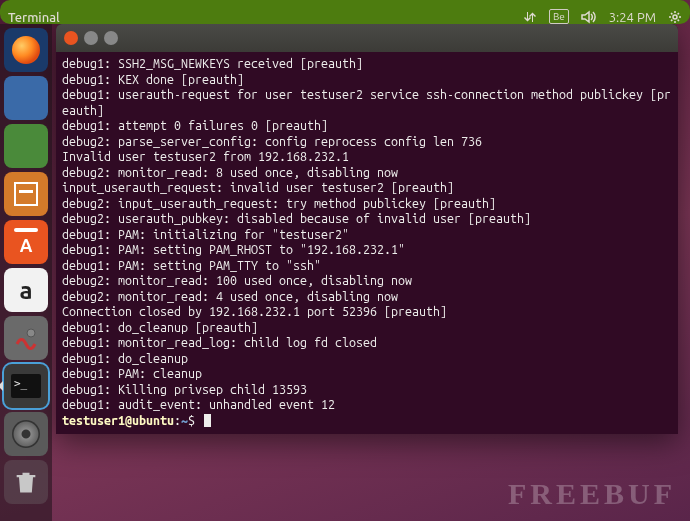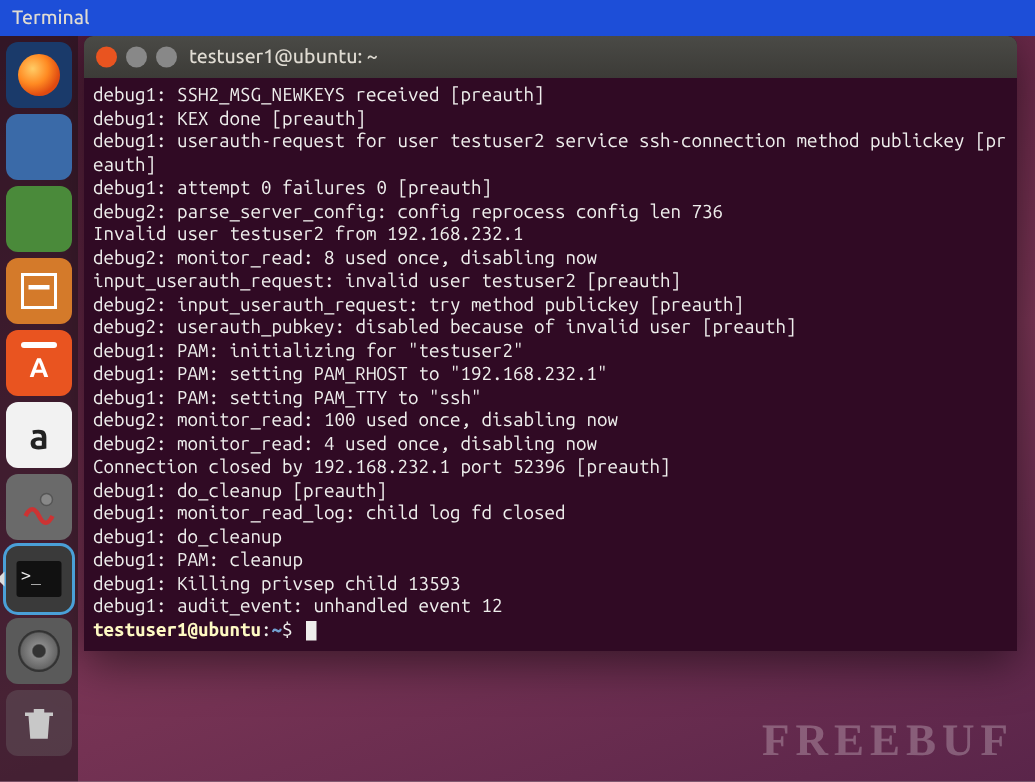--- a/index.html
+++ b/index.html
@@ -3,23 +3,23 @@
 <meta charset="utf-8">
 <style>
 * { margin: 0; padding: 0; box-sizing: border-box; }
 body {
   width: 690px; height: 521px;
   font-family: "Ubuntu", "DejaVu Sans", sans-serif;
   background: linear-gradient(160deg, #4a1a33 0%, #6b2a4a 40%, #7a3555 60%, #5a254a 100%);
   overflow: hidden; position: relative;
 }
 .topbar {
-  height: 24px; background: #1d4ed8; color: #dfdbd2;
-  display: flex; align-items: center; padding: 0 8px;
-  font-size: 13px; position: relative; z-index: 5;
+  height: 24px; background: #4d7c0f; color: #dfdbd2;
+  display: flex; align-items: flex-end; padding: 0 8px;
+  font-size: 13px; position: relative; z-index: 5; border-radius: 10px;
 }
 .topbar-title { font-weight: 500; }
 .topbar-right { margin-left: auto; display: flex; gap: 12px; align-items: center; }
 .indicator { display: inline-flex; align-items: center; color: #dfdbd2; }
 .be-badge {
   border: 1px solid #cfccc3; border-radius: 2px; padding: 0 3px;
   font-size: 10px; line-height: 13px;
 }
 .launcher {
   position: absolute; left: 0; top: 24px; width: 52px; bottom: 0;
@@ -81,20 +81,40 @@
   position:absolute;right:14px;bottom:10px;color:rgba(255,255,255,0.25);
   font-size:30px;letter-spacing:4px;font-weight:300;font-family:Liberation Serif, serif;
 }
 .watermark b{font-weight:600;}
 </style>
 </head>
 <body>
 
 <div class="topbar">
   <span class="topbar-title">Terminal</span>
+  <div class="topbar-right">
+    <span class="indicator">
+      <svg width="14" height="14" viewBox="0 0 14 14">
+          <path d="M4 2v7l-2-2-1 1 3.5 3.5L8 8l-1-1-2 2V2zM10 12V5l2 2 1-1L9.5 2.5 6 6l1 1 2-2v7z" fill="#dfdbd2"></path>
+        </svg>
+    </span>
+    <span class="indicator be-badge">Be</span>
+    <span class="indicator">
+      <svg width="16" height="14" viewBox="0 0 16 14">
+          <path d="M1 5v4h3l4 3V2L4 5z M10 4a4 4 0 010 6M12 2a7 7 0 010 10" fill="none" stroke="#dfdbd2" stroke-width="1.5"></path>
+        </svg>
+    </span>
+    <span class="indicator">3:24 PM</span>
+    <span class="indicator">
+      <svg width="14" height="14" viewBox="0 0 14 14">
+          <circle cx="7" cy="7" r="2" fill="none" stroke="#dfdbd2" stroke-width="1.5"></circle>
+          <path d="M7 1v2M7 11v2M1 7h2M11 7h2M3 3l1.4 1.4M9.6 9.6L11 11M11 3L9.6 4.4M4.4 9.6L3 11" stroke="#dfdbd2" stroke-width="1.5"></path>
+        </svg>
+    </span>
+  </div>
 </div>
 
 <div class="launcher">
   <div class="licon ff">
       <div class="ff-inner"></div>
     </div>
   <div class="licon doc">
       <span></span>
       <span></span>
       <span></span>
@@ -137,18 +157,17 @@
   </div>
 </div>
 
 <div class="window">
   <div class="win-titlebar">
     <div class="win-buttons">
       <div class="win-btn btn-close"></div>
       <div class="win-btn btn-min"></div>
       <div class="win-btn btn-max"></div>
     </div>
-    <span class="win-title">testuser1@ubuntu: ~</span>
   </div>
   <div class="term-body" id="term-body"><span class="line">debug1: SSH2_MSG_NEWKEYS received [preauth]</span><span class="line">debug1: KEX done [preauth]</span><span class="line">debug1: userauth-request for user testuser2 service ssh-connection method publickey [preauth]</span><span class="line">debug1: attempt 0 failures 0 [preauth]</span><span class="line">debug2: parse_server_config: config reprocess config len 736</span><span class="line">Invalid user testuser2 from 192.168.232.1</span><span class="line">debug2: monitor_read: 8 used once, disabling now</span><span class="line">input_userauth_request: invalid user testuser2 [preauth]</span><span class="line">debug2: input_userauth_request: try method publickey [preauth]</span><span class="line">debug2: userauth_pubkey: disabled because of invalid user [preauth]</span><span class="line">debug1: PAM: initializing for "testuser2"</span><span class="line">debug1: PAM: setting PAM_RHOST to "192.168.232.1"</span><span class="line">debug1: PAM: setting PAM_TTY to "ssh"</span><span class="line">debug2: monitor_read: 100 used once, disabling now</span><span class="line">debug2: monitor_read: 4 used once, disabling now</span><span class="line">Connection closed by 192.168.232.1 port 52396 [preauth]</span><span class="line">debug1: do_cleanup [preauth]</span><span class="line">debug1: monitor_read_log: child log fd closed</span><span class="line">debug1: do_cleanup</span><span class="line">debug1: PAM: cleanup</span><span class="line">debug1: Killing privsep child 13593</span><span class="line">debug1: audit_event: unhandled event 12</span><span class="line"><span class="prompt-user">testuser1@ubuntu</span><span>:</span><span class="prompt-path">~</span><span>$ </span><span class="cursor"></span></span></div>
 </div>
 
 <div class="watermark"><b>FREEBUF</b></div>
 
 </body></html>

